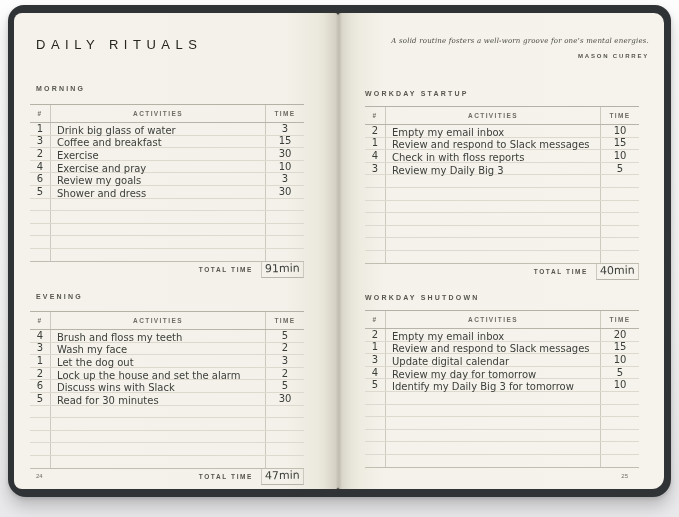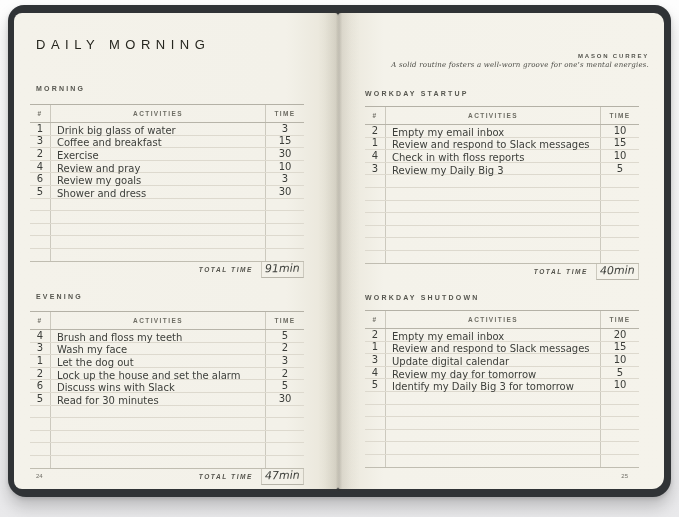--- a/index.html
+++ b/index.html
@@ -26,21 +26,21 @@
     position:absolute;left:310px;top:6px;width:42px;height:480px;pointer-events:none;
     background:linear-gradient(90deg,rgba(70,65,50,0) 0%,rgba(70,65,50,0.07) 42%,rgba(45,42,34,0.18) 50%,rgba(70,65,50,0.06) 58%,rgba(70,65,50,0) 100%);
   }
   .page-title{
     position:absolute;left:22px;top:24px;
     font-size:13px;letter-spacing:5.5px;font-weight:500;color:#26261f;
   }
   .quote{
     position:absolute;right:15px;top:24px;text-align:right;
     font-family:"DejaVu Serif",serif;font-style:italic;
-    font-size:7px;color:#4a4a44;letter-spacing:0.2px;margin-top:24px;
+    font-size:7px;color:#4a4a44;letter-spacing:0.2px;
   }
   .quote-attr{
     position:absolute;right:15px;top:40px;text-align:right;
     font-size:6px;letter-spacing:1.8px;color:#55554e;font-weight:bold;
   }
   .sec-label{
     position:absolute;font-size:7px;letter-spacing:2.2px;color:#56564f;font-weight:bold;
   }
   .rtable{position:absolute;width:274px;border-top:1px solid #b4b1a6;}
   .row{display:flex;align-items:center;}
@@ -48,21 +48,21 @@
   .drow{height:11.6px;border-bottom:1px solid #ddd9ce;}
   .drow.last{border-bottom:1px solid #c0bdb1;}
   .c-num{width:20px;flex:0 0 20px;border-right:1px solid #ccc9be;text-align:center;align-self:stretch;
          display:flex;align-items:center;justify-content:center;}
   .c-act{flex:1;padding-left:6px;overflow:hidden;white-space:nowrap;}
   .c-time{width:38px;flex:0 0 38px;border-left:1px solid #ccc9be;text-align:center;align-self:stretch;
           display:flex;align-items:center;justify-content:center;}
   .hrow .c-act{text-align:center;padding-left:0;display:flex;align-items:center;justify-content:center;}
   .hcell{font-size:6.5px;letter-spacing:1.4px;color:#6d6c63;font-weight:bold;}
   .hand{font-family:"DejaVu Sans",sans-serif;color:#3c3e3a;font-size:10px;line-height:10px;}
-  .trow{display:flex;justify-content:flex-end;align-items:stretch;height:16px;font-style:italic;}
+  .trow{display:flex;justify-content:flex-end;align-items:stretch;height:16px;}
   .tlabel{font-size:6.5px;letter-spacing:1.6px;color:#55544d;font-weight:bold;
           display:flex;align-items:center;margin-right:8px;}
   .tcell{width:38px;flex:0 0 38px;border-left:1px solid #ccc9be;border-right:1px solid #ccc9be;
          border-bottom:1px solid #b7b4a9;display:flex;align-items:center;padding-left:3px;}
   .tcell .hand{font-size:11px;transform:rotate(-1deg);}
   .pagenum{position:absolute;bottom:10px;font-size:6px;color:#6f6e66;}
   .pagenum.pn-left{left:22px;}
   .pagenum.pn-right{right:36px;}
   
   .pos-morning-label{left:22px;top:72px;}
@@ -74,21 +74,21 @@
   .pos-shutdown-label{left:27px;top:281px;}
   .pos-shutdown-table{left:27px;top:297px;}
 </style>
 </head>
 <body>
 
 <div class="scene">
   <div class="book">
 
     <div class="page left">
-      <div class="page-title">DAILY MORNING</div>
+      <div class="page-title">DAILY RITUALS</div>
 
       <div class="sec-label pos-morning-label">MORNING</div>
       <div class="rtable pos-morning-table">
           <div class="row hrow">
             <div class="c-num">
               <span class="hcell">#</span>
             </div>
             <div class="c-act">
               <span class="hcell">ACTIVITIES</span>
             </div>
@@ -120,21 +120,21 @@
             </div>
             <div class="c-act"><span class="hand">Exercise</span></div>
             <div class="c-time">
               <span class="hand">30</span>
             </div>
           </div>
           <div class="row drow">
             <div class="c-num">
               <span class="hand">4</span>
             </div>
-            <div class="c-act"><span class="hand">Review and pray</span></div>
+            <div class="c-act"><span class="hand">Exercise and pray</span></div>
             <div class="c-time">
               <span class="hand">10</span>
             </div>
           </div>
           <div class="row drow">
             <div class="c-num">
               <span class="hand">6</span>
             </div>
             <div class="c-act"><span class="hand">Review my goals</span></div>
             <div class="c-time">

